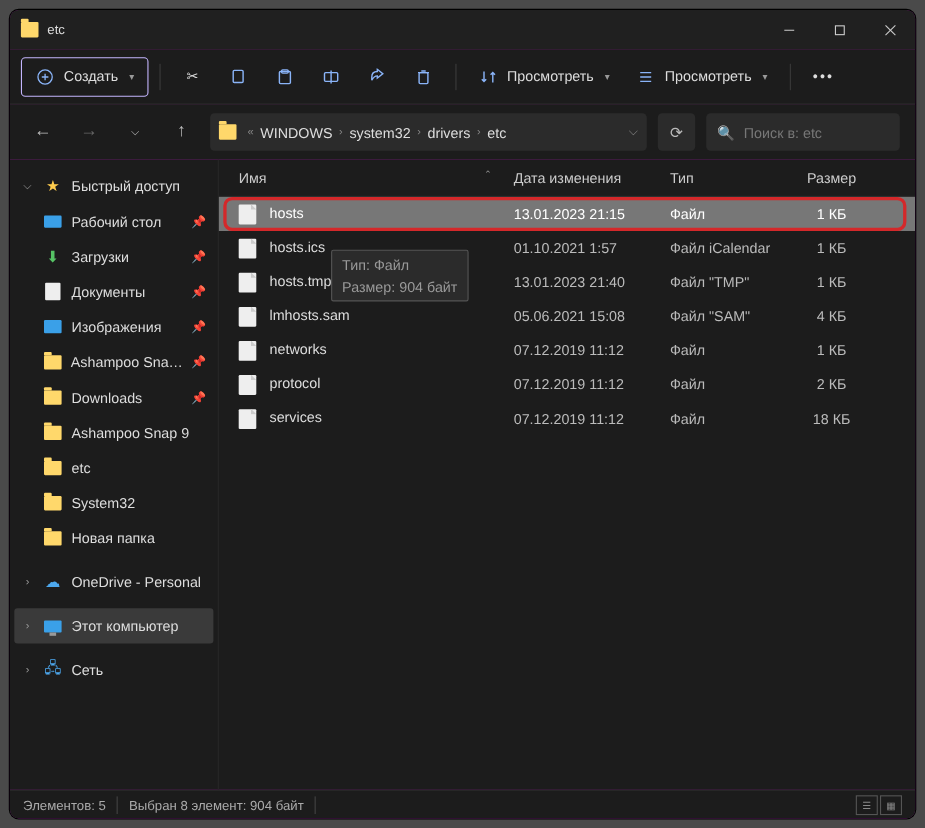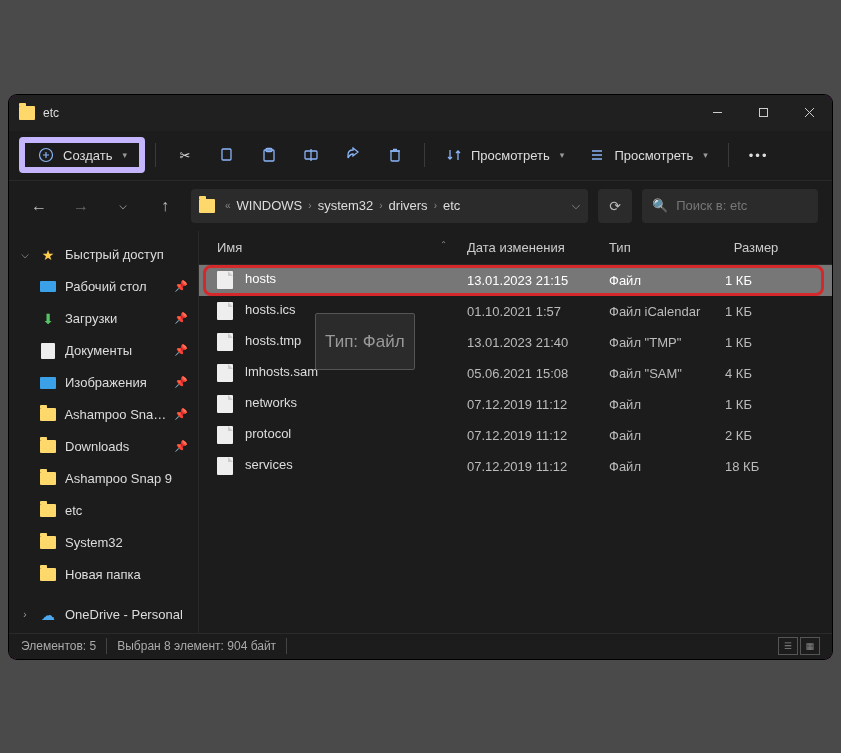--- a/index.html
+++ b/index.html
@@ -1,27 +1,27 @@
 <!DOCTYPE html>
 <html><head>
 <meta charset="utf-8">
 <style>
 *{box-sizing:border-box;margin:0;padding:0;font-family:"Segoe UI",Arial,sans-serif;user-select:none}
 body{background:#4a4a4a;width:841px;height:753px;overflow:hidden;display:flex;align-items:center;justify-content:center}
-.window{width:823px;height:564px;background:#701a75;border-radius:8px;display:flex;flex-direction:column;color:#ddd;position:relative;overflow:hidden;box-shadow:0 0 0 1px #000}
+.window{width:823px;height:735px;background:#701a75;border-radius:8px;display:flex;flex-direction:column;color:#ddd;position:relative;overflow:hidden;box-shadow:0 0 0 1px #000}
 .titlebar{height:36px;display:flex;align-items:center;padding-left:10px;background:#202020}
 .title-icon{width:16px;height:14px;background:#ffd86b;border-radius:1px;margin-right:8px;position:relative}
 .title-icon::before{content:"";position:absolute;top:-3px;left:0;width:7px;height:3px;background:#ffd86b;border-radius:1px 1px 0 0}
 .title-text{font-size:12px;color:#ddd;flex:1}
 .winctrls{display:flex}
 .winbtn{width:46px;height:36px;display:flex;align-items:center;justify-content:center;color:#ccc;font-size:12px}
 .winbtn svg{width:11px;height:11px}
 .toolbar{height:50px;display:flex;align-items:center;padding:0 10px;gap:4px;background:#1c1c1c;border-bottom:1px solid #2a2a2a}
 .tbtn{height:36px;padding:0 10px;display:flex;align-items:center;gap:8px;color:#ddd;font-size:13px;border-radius:4px}
-.tbtn.lead{border:6px solid #c4b5fd;padding:0 12px}
+.tbtn.lead{border:1px solid #c4b5fd;padding:0 12px}
 .tsep{width:1px;height:24px;background:#3a3a3a;margin:0 6px}
 .tico{width:18px;height:18px;display:flex;align-items:center;justify-content:center}
 .chev{font-size:9px;color:#999;margin-left:2px}
 .addrbar{height:50px;display:flex;align-items:center;padding:0 14px;gap:10px;background:#1c1c1c}
 .navarrow{width:32px;height:32px;display:flex;align-items:center;justify-content:center;color:#bbb;font-size:16px}
 .breadcrumb{flex:1;height:34px;background:#2b2b2b;border-radius:4px;display:flex;align-items:center;padding:0 8px;gap:6px;font-size:13px;color:#ddd}
 .bc-fold{width:16px;height:14px;background:#ffd86b;border-radius:1px;margin-right:4px;position:relative}
 .bc-fold::before{content:"";position:absolute;top:-3px;left:0;width:7px;height:3px;background:#ffd86b;border-radius:1px 1px 0 0}
 .bcsep{color:#888;font-size:10px}
 .rbtn{width:34px;height:34px;display:flex;align-items:center;justify-content:center;color:#bbb;background:#2b2b2b;border-radius:4px;font-size:14px}
@@ -55,22 +55,22 @@
 .filelist{flex:1;position:relative}
 .frow{height:31px;display:flex;align-items:center;padding-left:18px;font-size:13px;color:#ddd}
 .frow.sel{background:#777;color:#fff;position:relative}
 .frow.sel .fc-date,.frow.sel .fc-type,.frow.sel .fc-size{color:#fff}
 .hilite{position:absolute;top:0;left:4px;right:8px;height:31px;border:3px solid #d4282a;border-radius:8px;pointer-events:none}
 .fico{width:16px;height:18px;background:#eee;border-radius:1px;margin-right:12px;position:relative}
 .fico::before{content:"";position:absolute;top:0;right:0;width:5px;height:5px;background:#ccc;clip-path:polygon(0 0,100% 100%,0 100%)}
 .fc-name{width:250px;display:flex;align-items:flex-start}
 .fc-date{width:142px;color:#bbb}
 .fc-type{width:116px;color:#bbb}
-.fc-size{width:72px;text-align:left;color:#bbb;padding-right:10px}
-.tooltip{position:absolute;top:48px;left:116px;background:#2b2b2b;border:1px solid #555;padding:15px 9px;font-size:17px;color:#999;line-height:1.5;z-index:5;border-radius:2px}
+.fc-size{width:72px;text-align:center;color:#bbb;padding-right:10px}
+.tooltip{position:absolute;top:48px;left:102px;background:#2b2b2b;border:1px solid #555;padding:3px 9px;font-size:13px;color:#999;line-height:1.5;z-index:5;border-radius:2px}
 .status{height:26px;display:flex;align-items:center;padding:0 12px;font-size:12px;color:#aaa;border-top:1px solid #2a2a2a;background:#1c1c1c}
 .ssep{width:1px;height:16px;background:#444;margin:0 10px}
 .viewicons{margin-left:auto;display:flex;gap:2px}
 .vico{width:20px;height:18px;border:1px solid #555;display:flex;align-items:center;justify-content:center;font-size:9px;color:#888}
 </style>
 </head>
 <body>
 
 <div class="window">
 
@@ -385,20 +385,21 @@
             <div class="fc-name">
               <div class="fico"></div>
               <span>services</span>
             </div>
             <div class="fc-date">07.12.2019 11:12</div>
             <div class="fc-type">Файл</div>
             <div class="fc-size">18 КБ</div>
           </div>
       <div class="tooltip">
           <div>Тип: Файл</div>
+          <div>Размер: 904 байт</div>
         </div>
         </div>
     </div>
   </div>
 
   <div class="status">
     <span>Элементов: 5</span>
     <span class="ssep"></span>
     <span>Выбран 8 элемент: 904 байт</span>
     <span class="ssep"></span>

